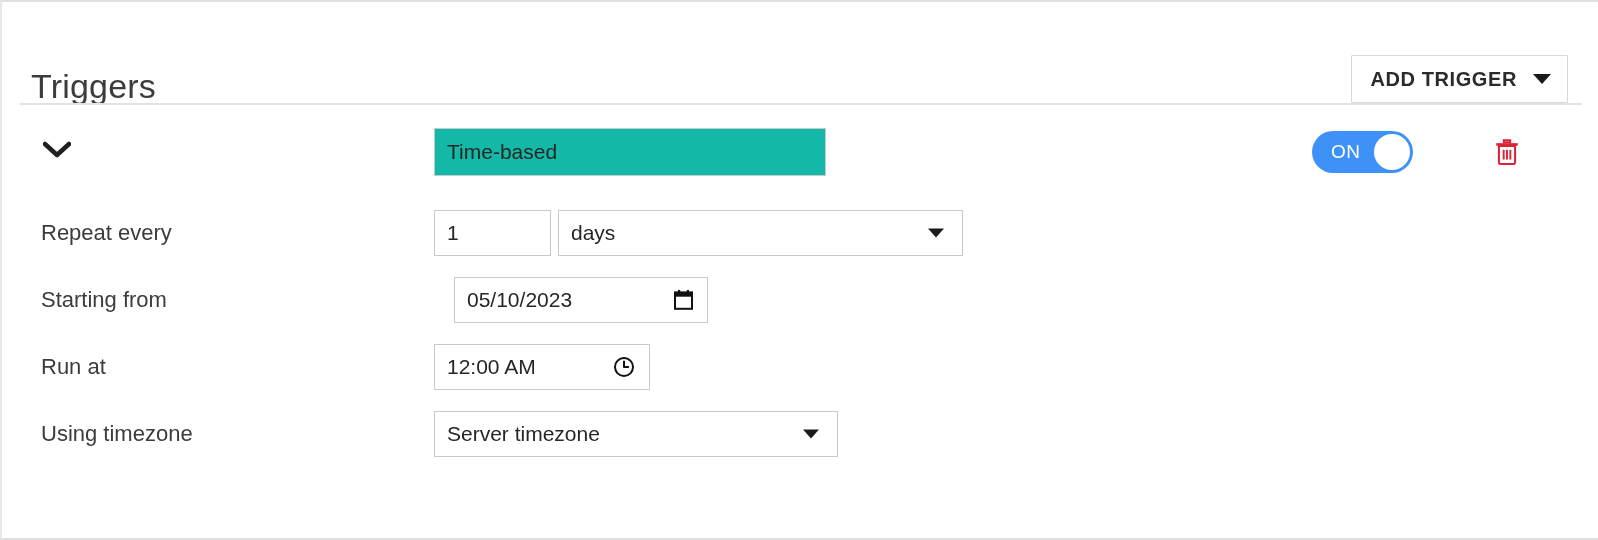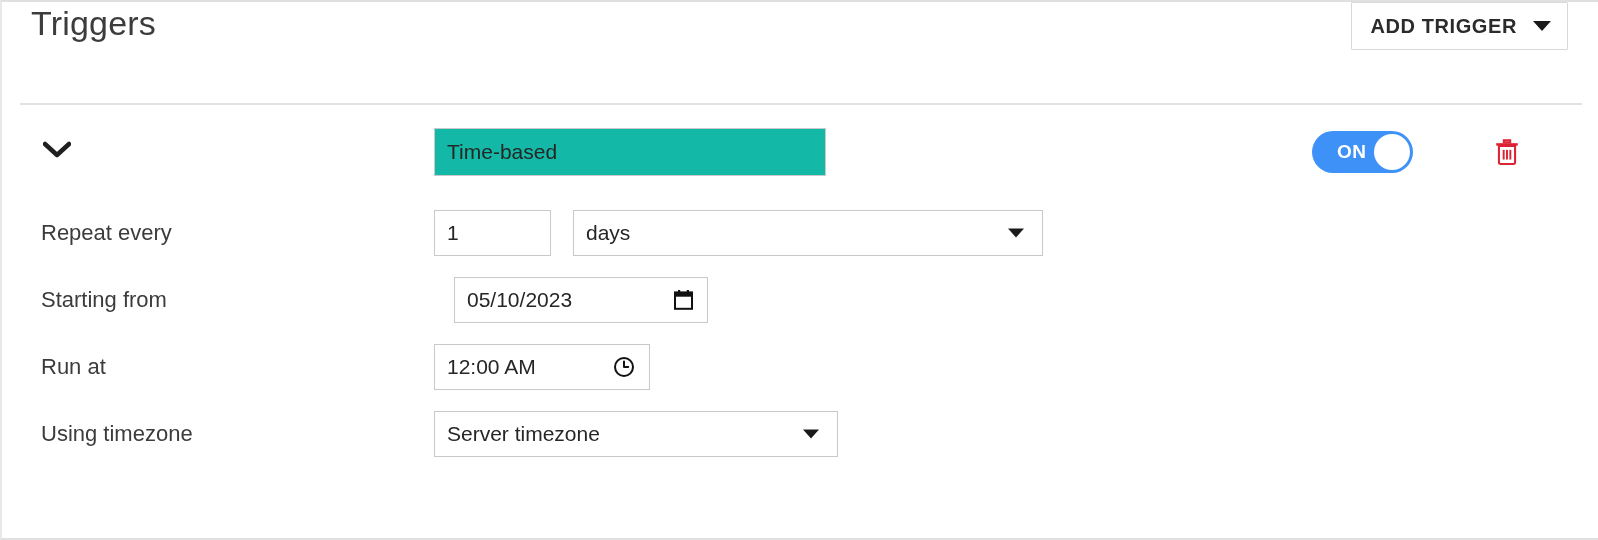--- a/index.html
+++ b/index.html
@@ -21,23 +21,23 @@
     border-left: 2px solid #e8e8e8;
     border-bottom: 2px solid #e0e0e0;
     border-right: 0;
   }
 
   
   .panel-header {
     position: relative;
     height: 101px;
     display: flex;
-    align-items: flex-start;
+    align-items: flex-end;
     justify-content: space-between;
-    padding: 0 30px 0 29px;
+    padding: 10px 30px 0 29px;
   }
   .panel-title {
     font-size: 34px;
     font-weight: 400;
     color: #3c3c3c;
     letter-spacing: 0.2px;
     line-height: 1;
     margin-top: 4px;
   }
   .header-divider {
@@ -113,22 +113,22 @@
     width: 101px; height: 42px;
     border-radius: 21px;
     background: #3d91f7;
     display: flex;
     align-items: center;
     cursor: pointer;
   }
   .toggle .toggle-label {
     color: #ffffff;
     font-size: 19px;
-    font-weight: 700;
-    margin-left: 25px;
+    font-weight: 400;
+    margin-left: 19px;
     letter-spacing: 0.4px;
   }
   .toggle .knob {
     position: absolute;
     right: 3px; top: 3px;
     width: 36px; height: 36px;
     border-radius: 50%;
     background: #ffffff;
   }
 
@@ -216,21 +216,21 @@
     right: 14px; top: 50%;
     transform: translateY(-50%);
     display: flex; align-items: center; justify-content: center;
     cursor: pointer;
   }
   .icon-field .if-icon svg { display: block; }
 
   
   #row-repeat   .field-wrap { left: 432px; }
   #row-repeat   .num-input  { width: 117px; }
-  #row-repeat   .unit-sel   { width: 470px; margin-left: 22px; }
+  #row-repeat   .unit-sel   { width: 405px; margin-left: 7px; }
 
   #row-start    .field-wrap { left: 452px; }
   #row-start    .date-field { width: 254px; }
 
   #row-runat    .field-wrap { left: 432px; }
   #row-runat    .time-field { width: 216px; }
 
   #row-tz       .field-wrap { left: 432px; }
   #row-tz       .tz-sel     { width: 404px; }
 </style>

